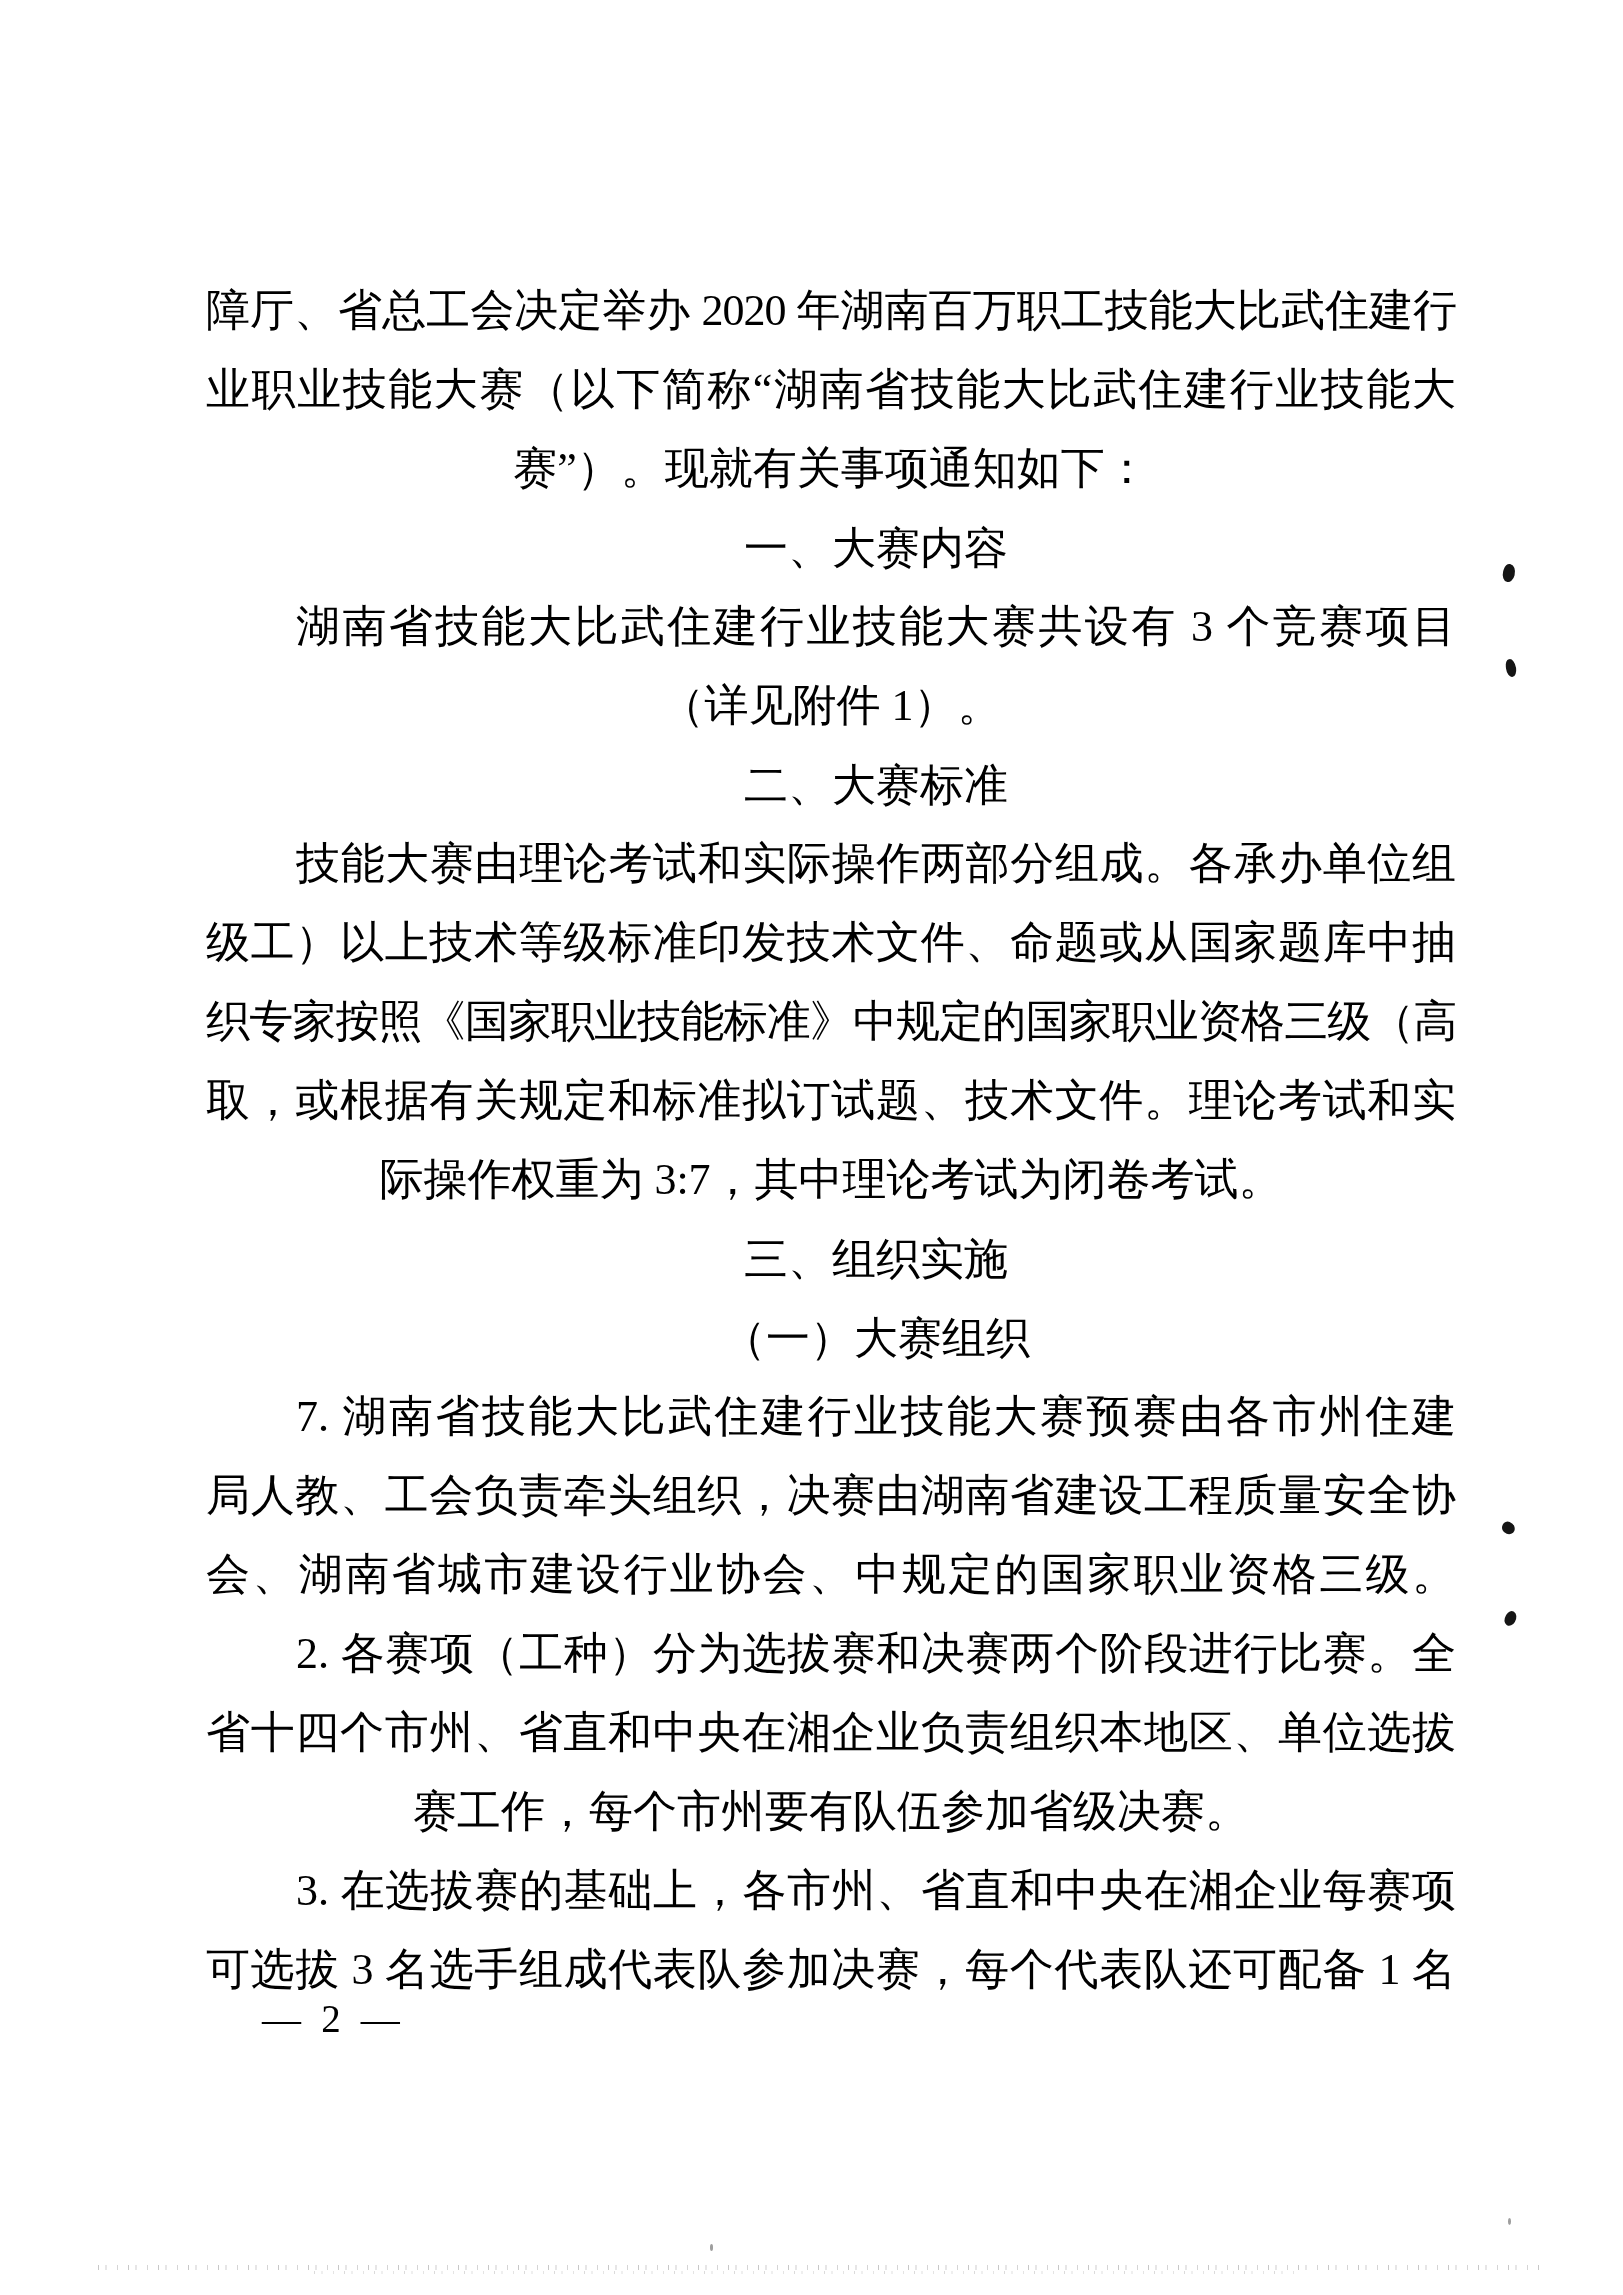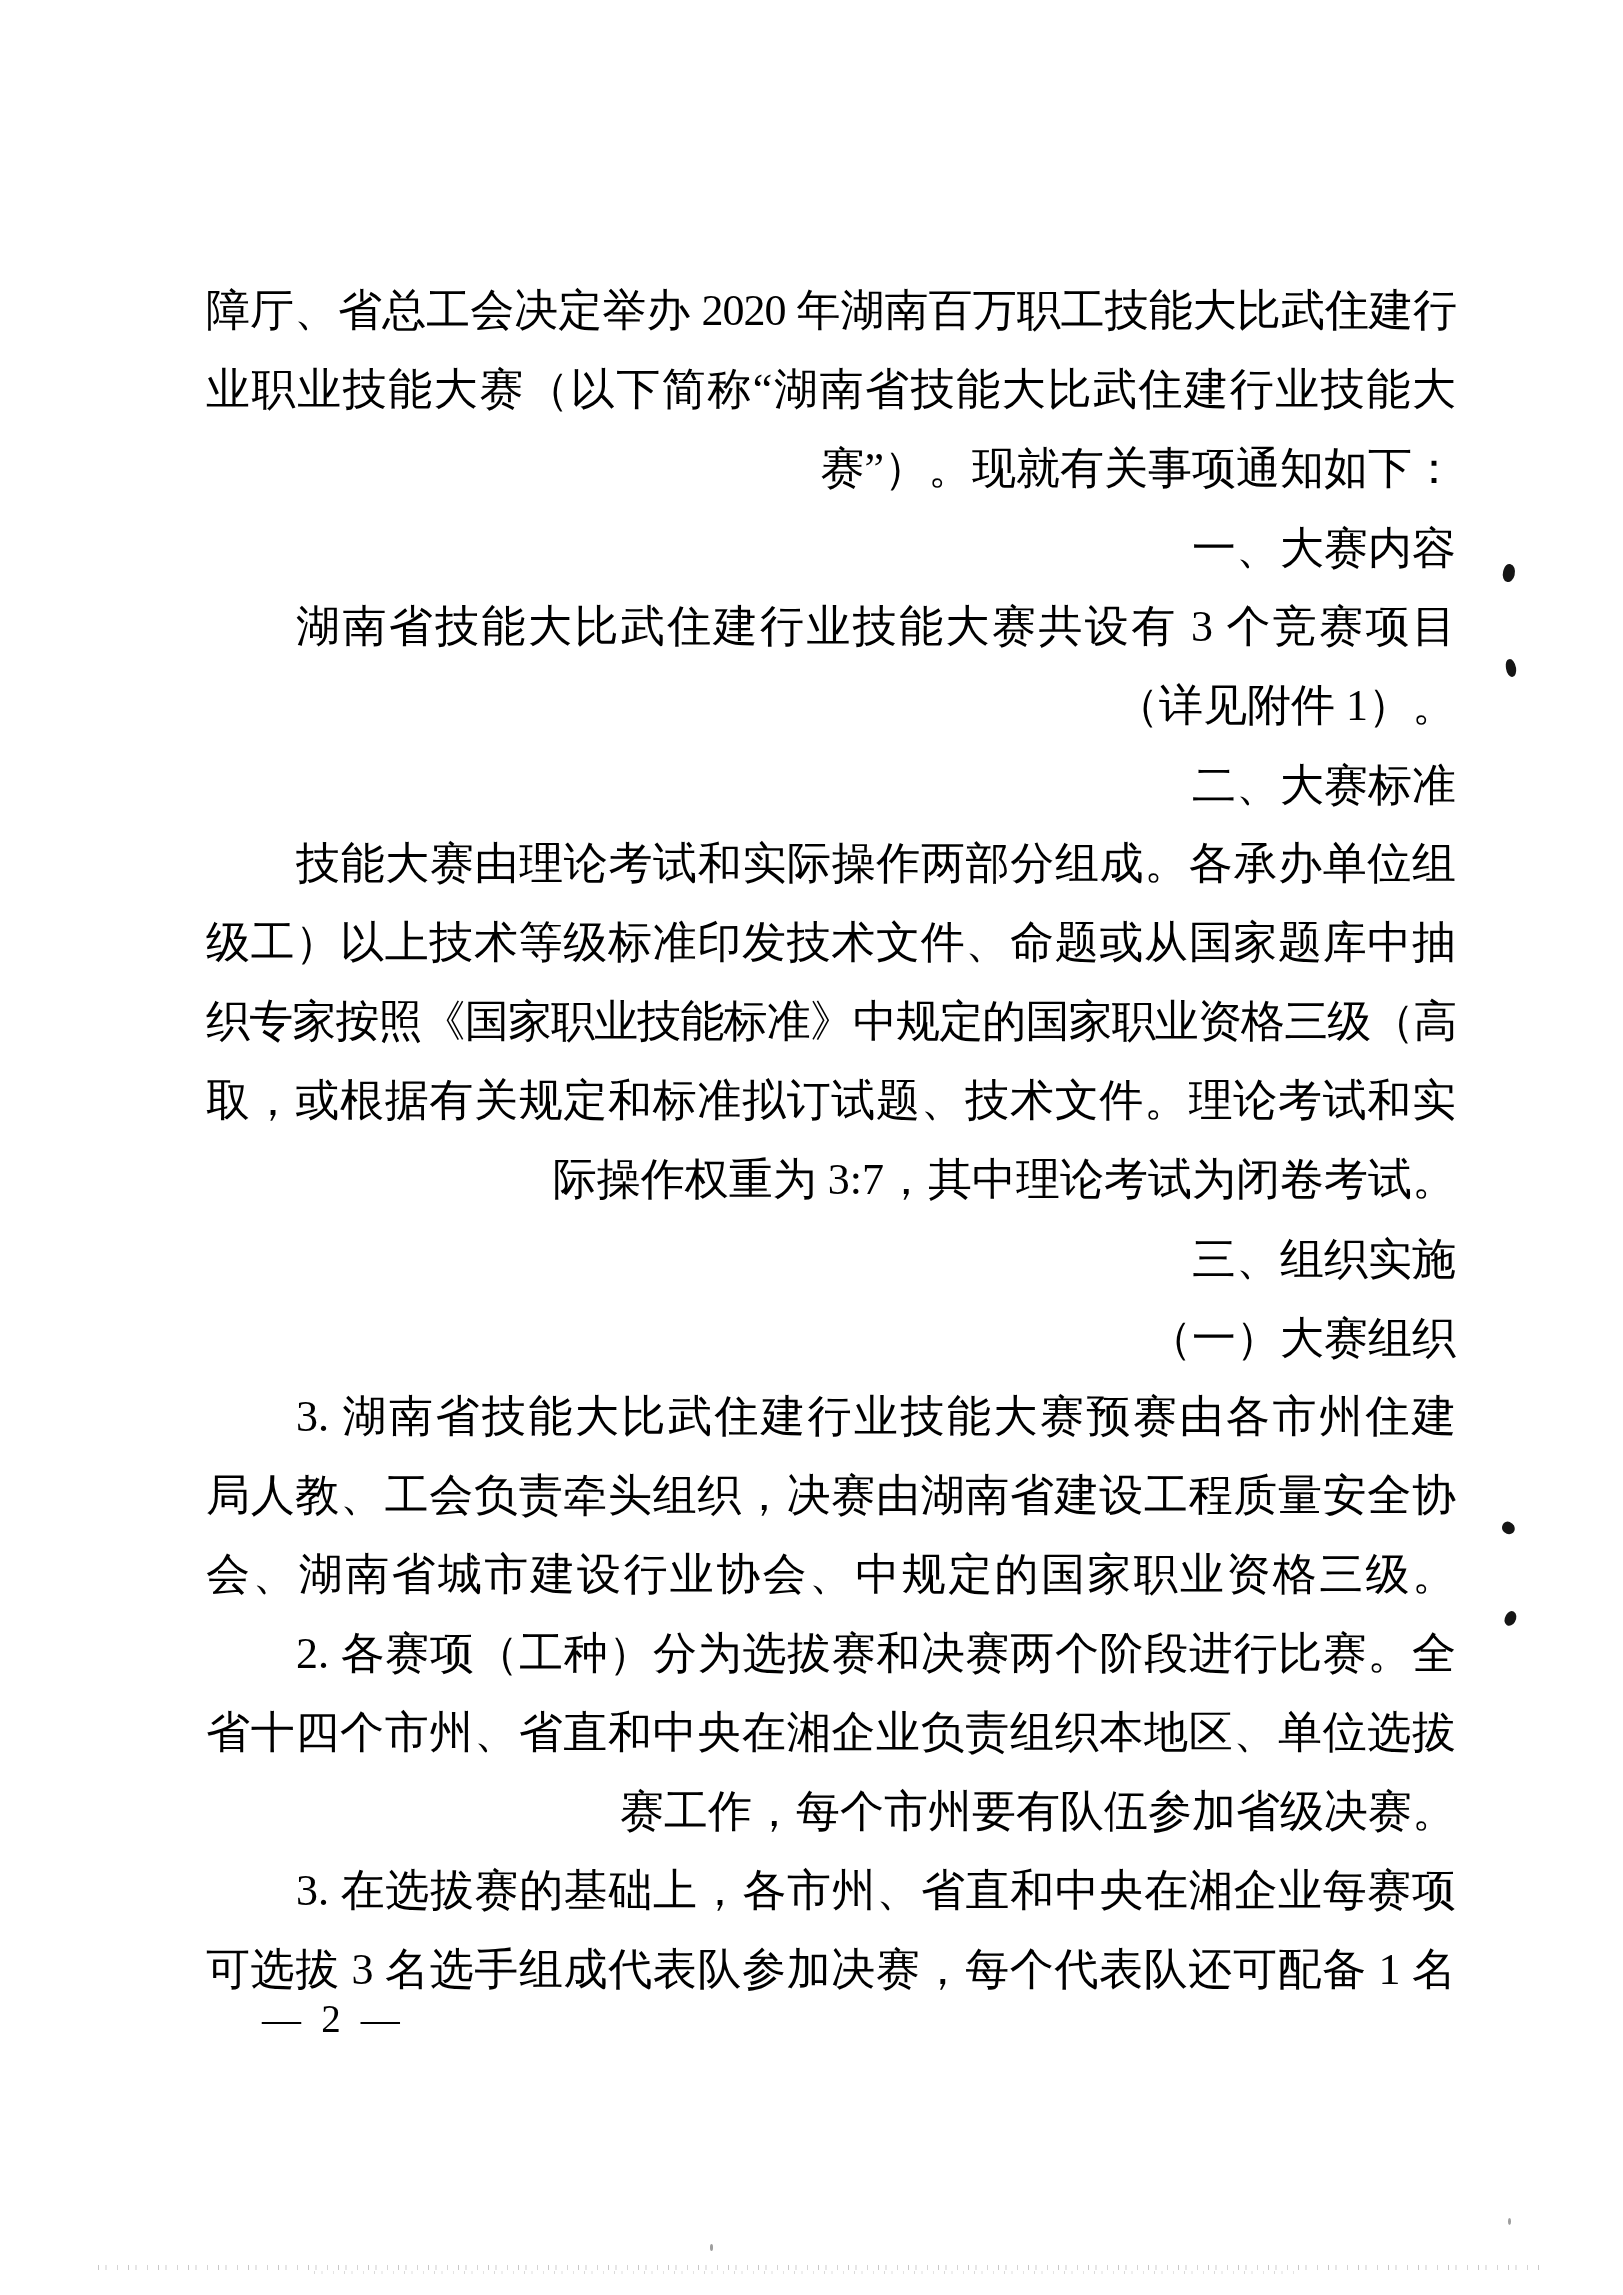--- a/index.html
+++ b/index.html
@@ -16,21 +16,21 @@
     position: absolute;
     left: 206px;
     top: 271px;
     width: 1250px;
   }
   .line {
     font-size: 44px;
     line-height: 79px;
     height: 79px;
     overflow: hidden;
-    text-align: right;
+    text-align: center;
     white-space: nowrap;
   }
   .full {
     white-space: normal;
     text-align: justify;
     text-align-last: justify;
   }
   .indent { text-indent: 90px; }
   .tight1 { letter-spacing: -1px; }
   .tight2 { letter-spacing: -1.6px; }
@@ -99,21 +99,21 @@
     <div class="line full indent">湖南省技能大比武住建行业技能大赛共设有 3 个竞赛项目</div>
     <div class="line">（详见附件 1）。</div>
     <div class="line heading indent">二、大赛标准</div>
     <div class="line full indent">技能大赛由理论考试和实际操作两部分组成。各承办单位组</div>
     <div class="line full">级工）以上技术等级标准印发技术文件、命题或从国家题库中抽</div>
     <div class="line full tight2">织专家按照《国家职业技能标准》中规定的国家职业资格三级（高</div>
     <div class="line full">取，或根据有关规定和标准拟订试题、技术文件。理论考试和实</div>
     <div class="line">际操作权重为 3:7，其中理论考试为闭卷考试。</div>
     <div class="line heading indent">三、组织实施</div>
     <div class="line heading indent">（一）大赛组织</div>
-    <div class="line full indent">3. 湖南省技能大比武住建行业技能大赛预赛由各市州住建</div>
+    <div class="line full indent">7. 湖南省技能大比武住建行业技能大赛预赛由各市州住建</div>
     <div class="line full">局人教、工会负责牵头组织，决赛由湖南省建设工程质量安全协</div>
     <div class="line full">会、湖南省城市建设行业协会、中规定的国家职业资格三级。</div>
     <div class="line full indent">2. 各赛项（工种）分为选拔赛和决赛两个阶段进行比赛。全</div>
     <div class="line full">省十四个市州、省直和中央在湘企业负责组织本地区、单位选拔</div>
     <div class="line">赛工作，每个市州要有队伍参加省级决赛。</div>
     <div class="line full indent">3. 在选拔赛的基础上，各市州、省直和中央在湘企业每赛项</div>
     <div class="line full">可选拔 3 名选手组成代表队参加决赛，每个代表队还可配备 1 名</div>
   </div>
 
   <div class="pagenum">— 2 —</div>

